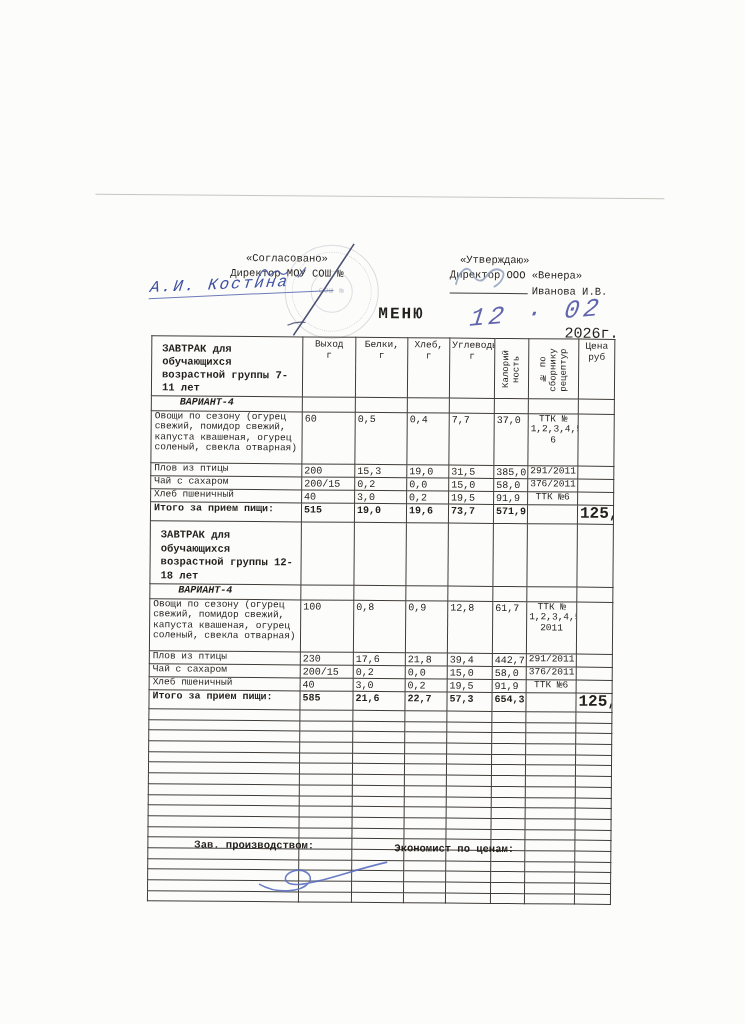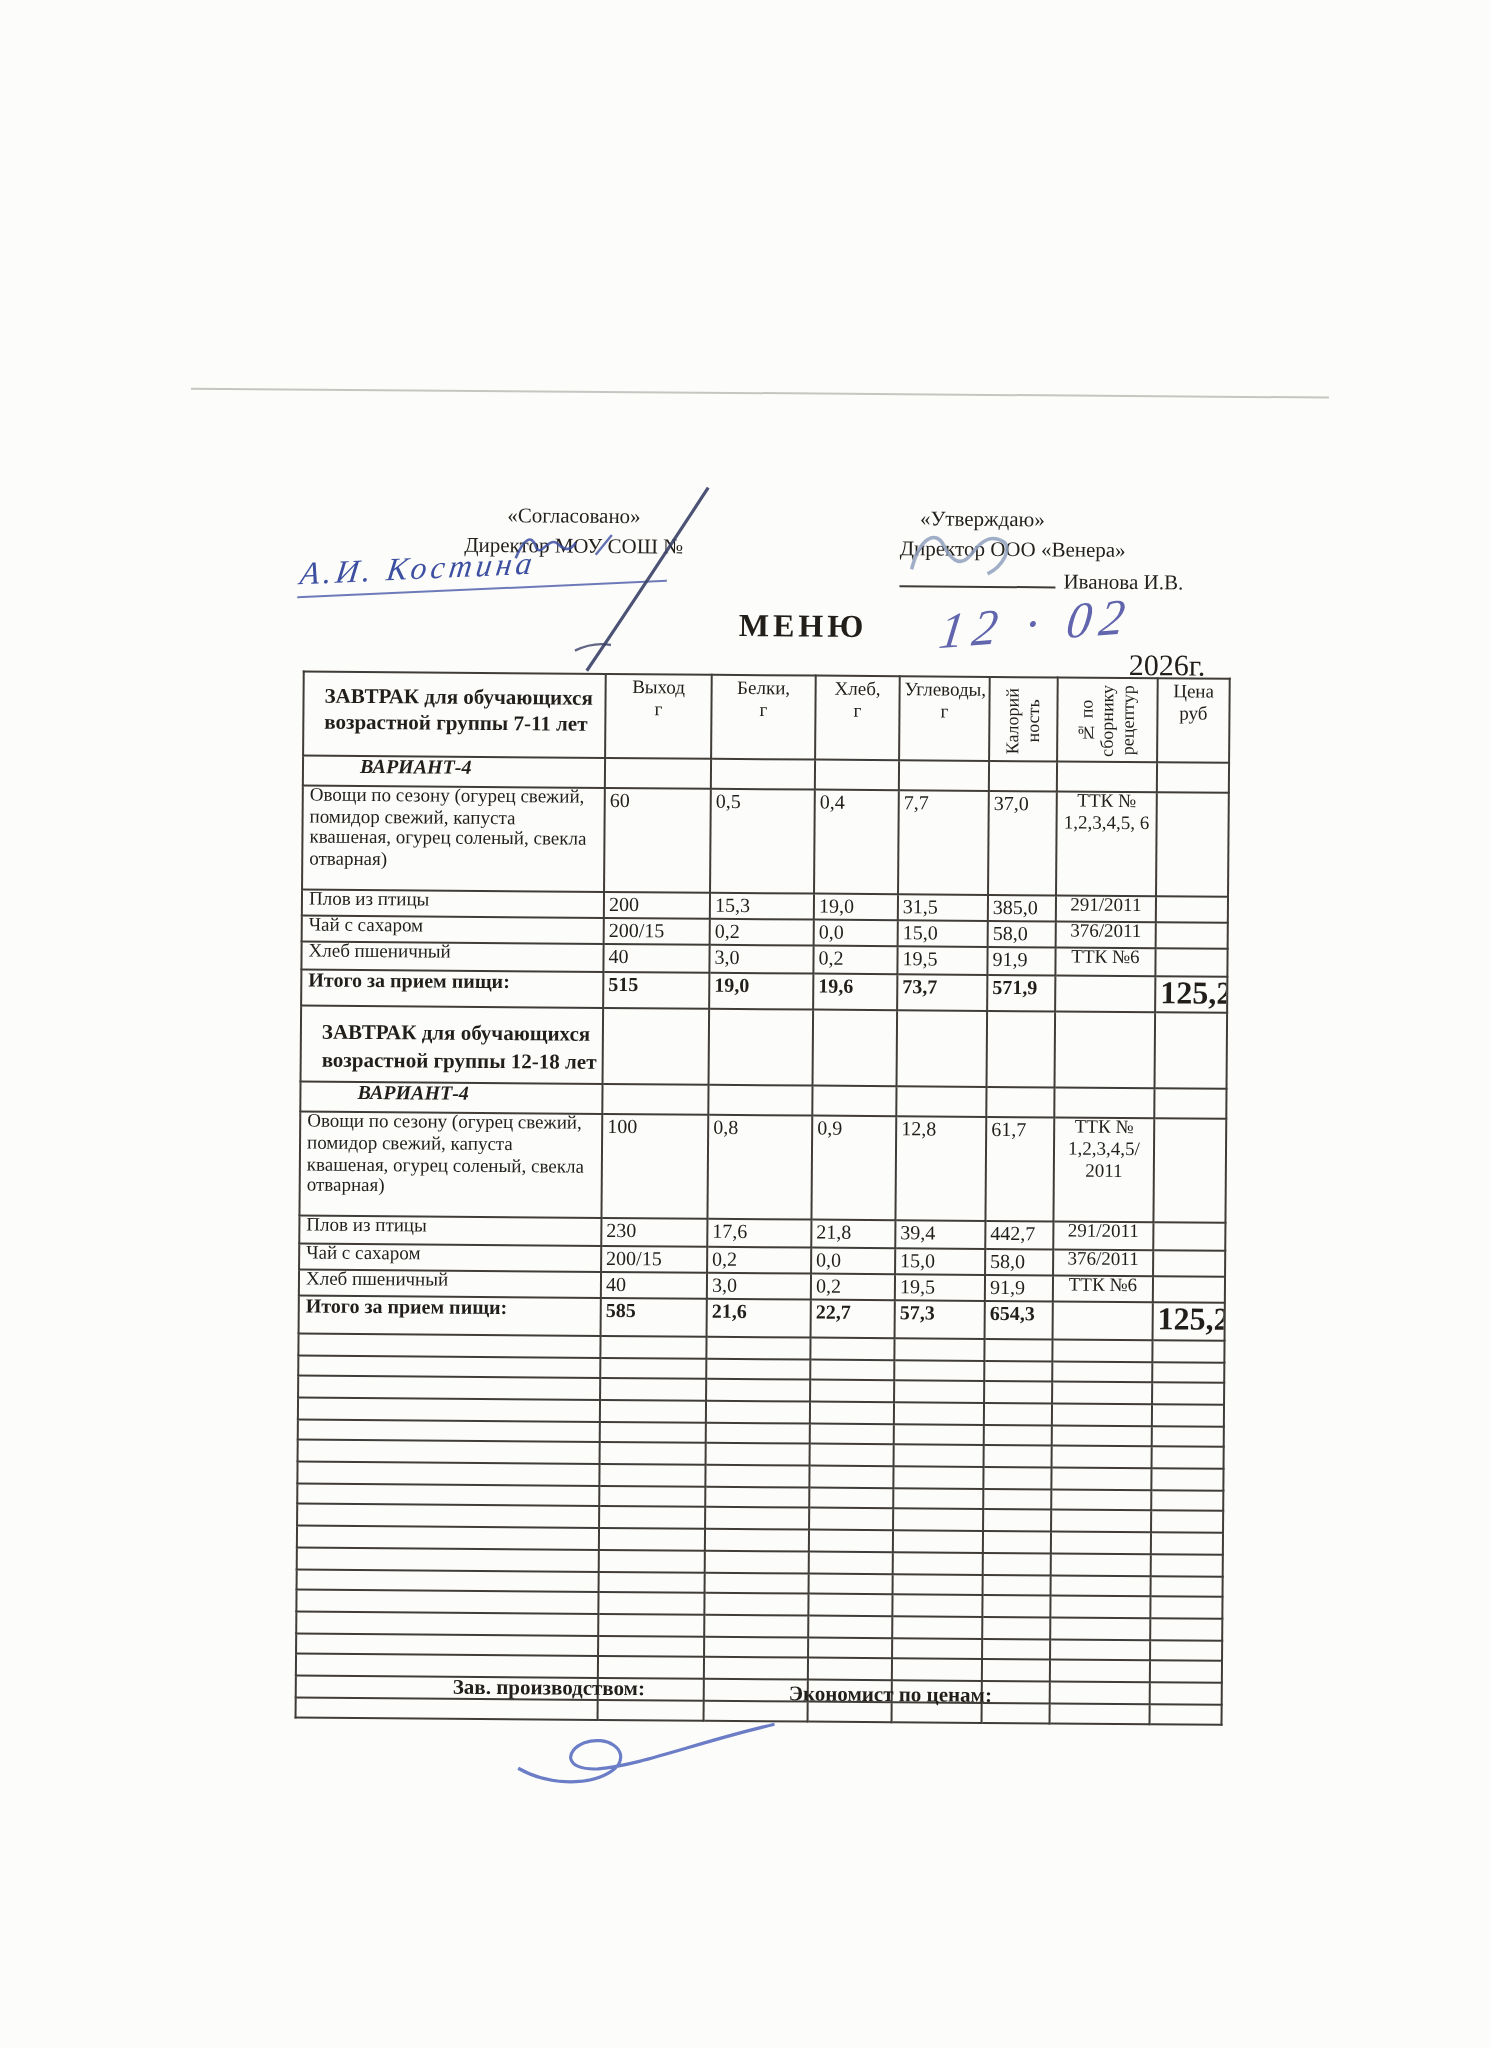--- a/index.html
+++ b/index.html
@@ -1,17 +1,17 @@
 <!DOCTYPE html>
 <html><head>
 <meta charset="utf-8">
 <style>
   html,body{margin:0;padding:0;background:#e8e8e6;}
   .page{position:relative;width:745px;height:1024px;background:#fcfcfa;overflow:hidden;
-        font-family:Liberation Serif, serif;color:#221f1b;}
+        font-family:Liberation Mono, monospace;color:#221f1b;}
   .scan{position:absolute;inset:0;transform:rotate(0.45deg);transform-origin:372px 512px;}
 
   .top-edge{position:absolute;left:93px;top:196px;width:569px;height:1px;background:#c7c5c0;}
 
   
   .appr{position:absolute;font-size:10.5px;line-height:1.45;}
   .appr-left{left:200px;top:252px;width:170px;text-align:center;}
   .appr-right{left:448px;top:252px;width:175px;text-align:left;}
   .appr .role{display:block;}
   .appr-right .lbl{padding-left:10px;display:block;}
@@ -62,21 +62,21 @@
   tr.r-total{height:15px;font-weight:bold;}
   tr.r-total td:first-child{padding-left:3px;}
   tr.r-total td.price{font-size:16px;text-align:center;vertical-align:bottom;}
   tr.r-section{height:38px;}
   tr.r-section td:first-child{font-weight:bold;font-size:10.5px;line-height:1.3;
     padding:7px 2px 0 10px;}
   tr.r-empty{height:10.7px;}
 
   
   .foot-label{position:absolute;font-size:10.5px;font-weight:bold;}
-  .foot-left{left:197px;top:840px;margin-left:32px;}
+  .foot-left{left:197px;top:840px;}
   .foot-right{left:355px;top:842px;margin-left:42px;}
   .bottom-sign{position:absolute;left:252px;top:855px;}
 </style>
 </head>
 <body>
 
 <div class="page">
   <div class="scan">
 
     <div class="top-edge"></div>
@@ -84,20 +84,26 @@
     <div class="appr appr-left">
       <span>«Согласовано»</span>
       <span class="role">Директор МОУ СОШ №</span>
     </div>
     <div class="hand-sign">А.И. Костина</div>
     <svg class="hand-insert" width="60" height="24" viewBox="0 0 60 24">
       <path d="M4,18 C8,8 12,6 14,12 C16,18 20,8 24,10 C27,12 30,16 34,10" fill="none" stroke="#3d4fa1" stroke-width="1.3" opacity="0.85"></path>
       <path d="M44,16 l8,-10" fill="none" stroke="#3d4fa1" stroke-width="1.2" opacity="0.8"></path>
     </svg>
 
+    <div class="stamp">
+      <div class="stamp-ring outer"></div>
+      <div class="stamp-ring mid"></div>
+      <div class="stamp-ring inner"></div>
+      <div class="stamp-text">СОШ №</div>
+    </div>
     <svg class="pen-flourish" width="86" height="104" viewBox="0 0 86 104">
       <path d="M12,98 C28,74 54,34 72,6" fill="none" stroke="#3a4066" stroke-width="1.6" opacity="0.9"></path>
       <path d="M6,88 c6,-3 12,-4 18,-3" fill="none" stroke="#3a4066" stroke-width="1.2" opacity="0.8"></path>
     </svg>
 
     <div class="appr appr-right">
       <span class="lbl">«Утверждаю»</span>
       <span class="role">Директор ООО «Венера»</span>
       <span><span class="sign-line"></span><span>Иванова И.В.</span></span>
     </div>

